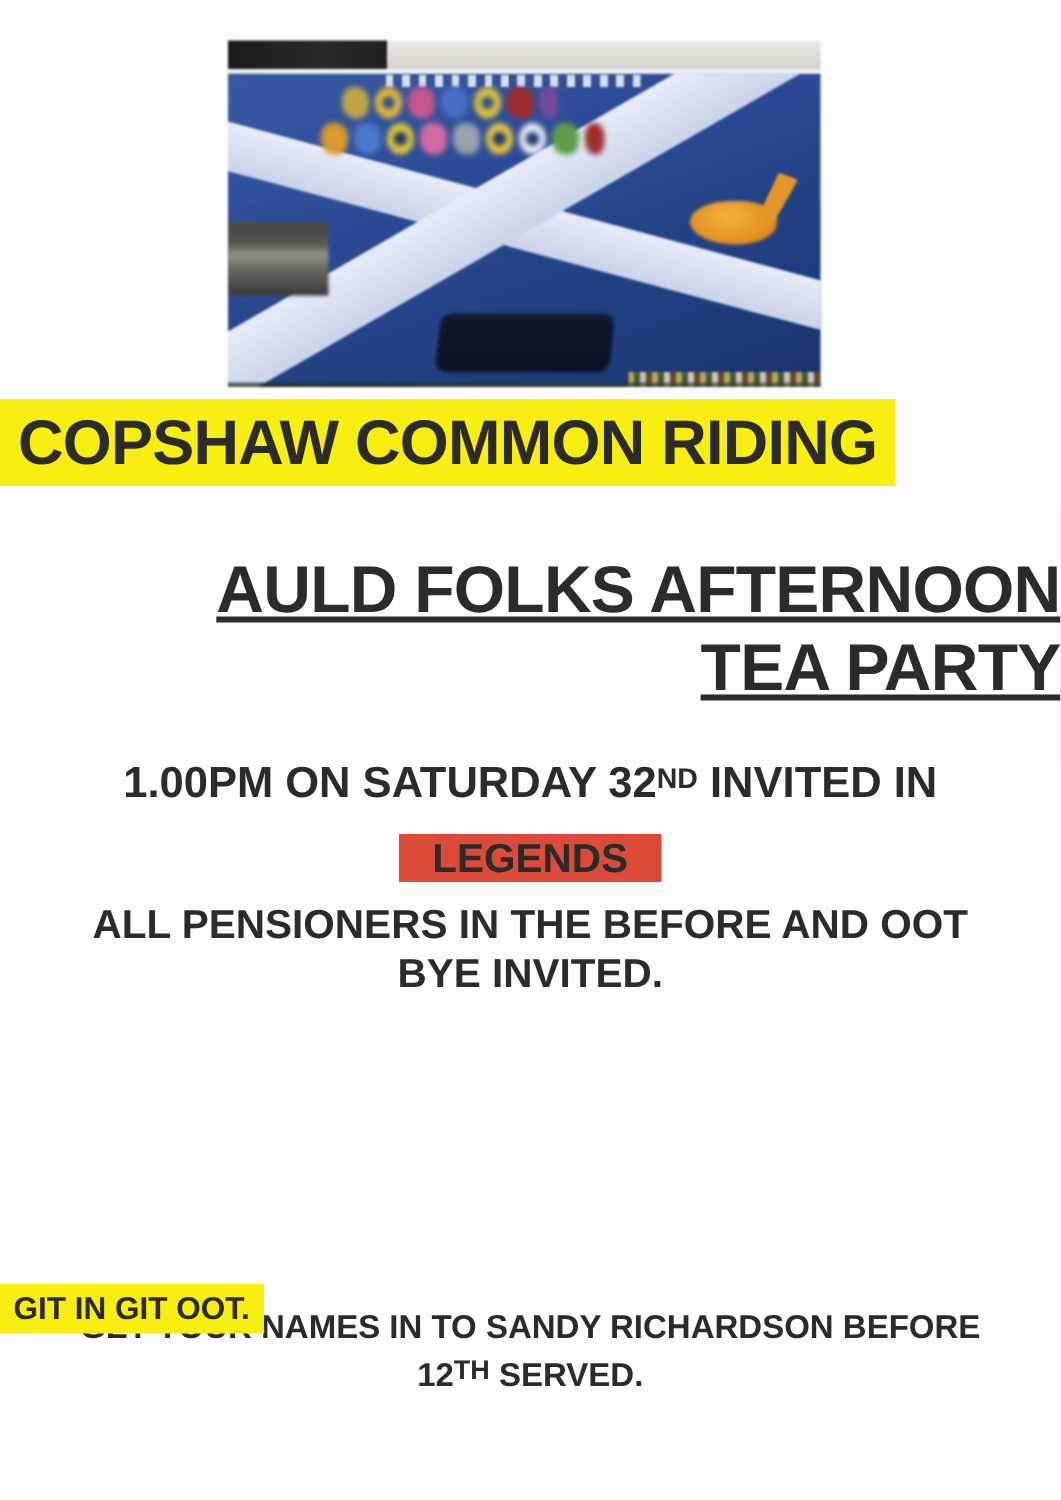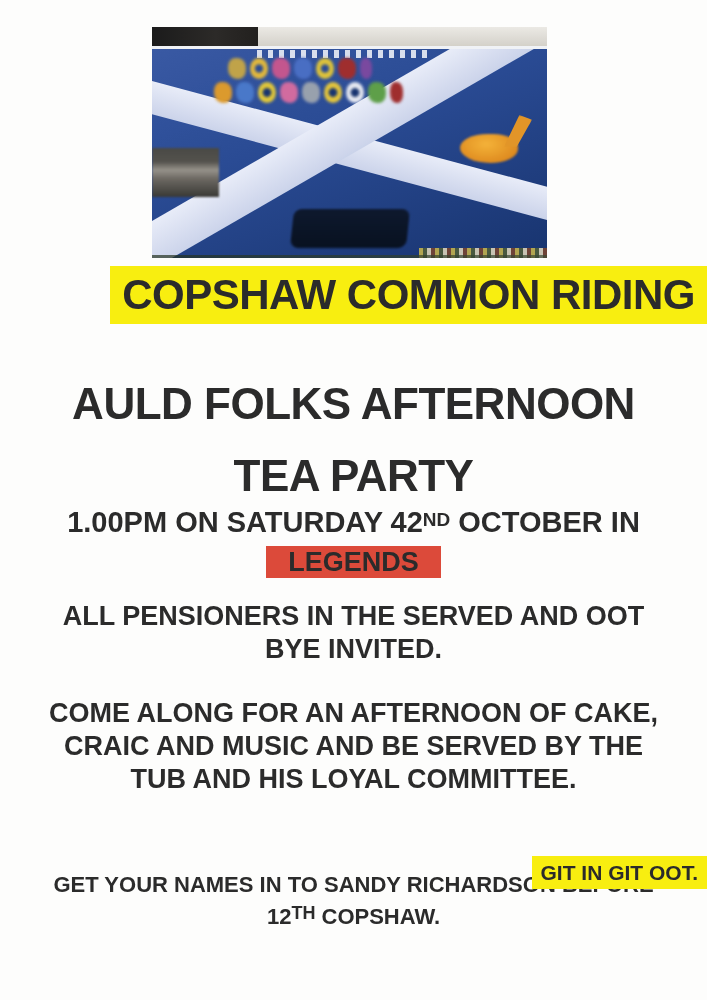--- a/index.html
+++ b/index.html
@@ -30,29 +30,29 @@
   .fish-body{position:absolute;left:308px;top:85px;width:58px;height:29px;border-radius:50% 45% 50% 55%;
     background:radial-gradient(ellipse at 45% 35%,#f2b13a,#dd8c22 70%,#b86d15);filter:blur(.8px);}
   .fish-tail{position:absolute;left:352px;top:66px;width:28px;height:32px;background:#e0952a;
     clip-path:polygon(0 100%,55% 0,100% 15%,45% 100%);filter:blur(.8px);}
   .dark-blob{position:absolute;left:140px;top:160px;width:116px;height:39px;border-radius:8px;
     background:linear-gradient(180deg,#101b30,#0a1322);transform:skewX(-6deg);filter:blur(1.2px);}
   .noise-strip{position:absolute;right:0;bottom:0;width:128px;height:10px;
     background:repeating-linear-gradient(90deg,#b0a452 0 4px,#4a5a40 4px 8px,#c6c2b2 8px 12px,#6e4438 12px 16px);}
   .bottom-edge{position:absolute;left:0;bottom:0;width:100%;height:3px;background:linear-gradient(90deg,#24321f,#3c4a36);opacity:.7;}
   
-  .band-wrap{position:absolute;left:0;width:100%;text-align:right;text-decoration:underline;}
+  .band-wrap{position:absolute;left:0;width:100%;text-align:left;text-decoration:underline;}
   .hl{display:inline-block;}
   .title-wrap{top:266px;}
   .title-band{background:#f8ee10;padding:5px 12px;font-size:42px;letter-spacing:-.5px;line-height:1.15;}
-  .heading{position:absolute;left:0;top:368px;width:100%;text-align:center;
-    font-size:44px;line-height:72px;white-space:pre-line;letter-spacing:-.5px;}
+  .heading{position:absolute;left:0;top:368px;width:100%;text-align:right;
+    font-size:44px;line-height:52px;white-space:pre-line;letter-spacing:-.5px;text-decoration:underline;}
   .date-block{position:absolute;left:0;top:502px;width:100%;text-align:center;font-size:29px;line-height:36px;}
   .date-block sup{font-size:19px;vertical-align:6px;}
-  .venue-band{background:#dc4a3a;padding:1px 22px;margin-top:6px;font-size:27px;line-height:30px;}
+  .venue-band{background:#dc4a3a;padding:1px 22px;margin-top:16px;font-size:27px;line-height:30px;}
   .para{position:absolute;left:30px;right:30px;text-align:center;white-space:pre-line;}
   .para1{top:600px;font-size:27px;line-height:33px;}
   .para2{top:697px;font-size:27px;line-height:33px;}
   .para3{top:823px;font-size:22px;line-height:28px;margin-top:48px;}
   .para3 sup{font-size:18px;vertical-align:5px;}
   .footer-wrap{top:856px;}
   .footer-band{background:#f8ee10;padding:4px 9px;font-size:21px;line-height:25px;}
 </style>
 </head>
 <body>
@@ -98,29 +98,26 @@
   </div>
 
   <div class="band-wrap title-wrap">
     <span class="hl title-band">COPSHAW COMMON RIDING</span>
   </div>
 
   <div class="heading">AULD FOLKS AFTERNOON
 TEA PARTY</div>
 
   <div class="date-block">
-    <div><span>1.00PM ON SATURDAY 42</span><sup>ND</sup><span> OCTOBER IN</span></div>
+    <div><span>1.00PM ON SATURDAY 32</span><sup>ND</sup><span> INVITED IN</span></div>
     <span class="hl venue-band">LEGENDS</span>
   </div>
 
-  <div class="para para1">ALL PENSIONERS IN THE SERVED AND OOT
+  <div class="para para1">ALL PENSIONERS IN THE BEFORE AND OOT
 BYE INVITED.</div>
-  <div class="para para2">COME ALONG FOR AN AFTERNOON OF CAKE,
-CRAIC AND MUSIC AND BE SERVED BY THE
-TUB AND HIS LOYAL COMMITTEE.</div>
   <div class="para para3"><span>GET YOUR NAMES IN TO SANDY RICHARDSON BEFORE
-12</span><sup>TH</sup><span> COPSHAW.</span></div>
+12</span><sup>TH</sup><span> SERVED.</span></div>
 
   <div class="band-wrap footer-wrap">
     <span class="hl footer-band">GIT IN GIT OOT.</span>
   </div>
 
 </div>
 
 </body></html>

